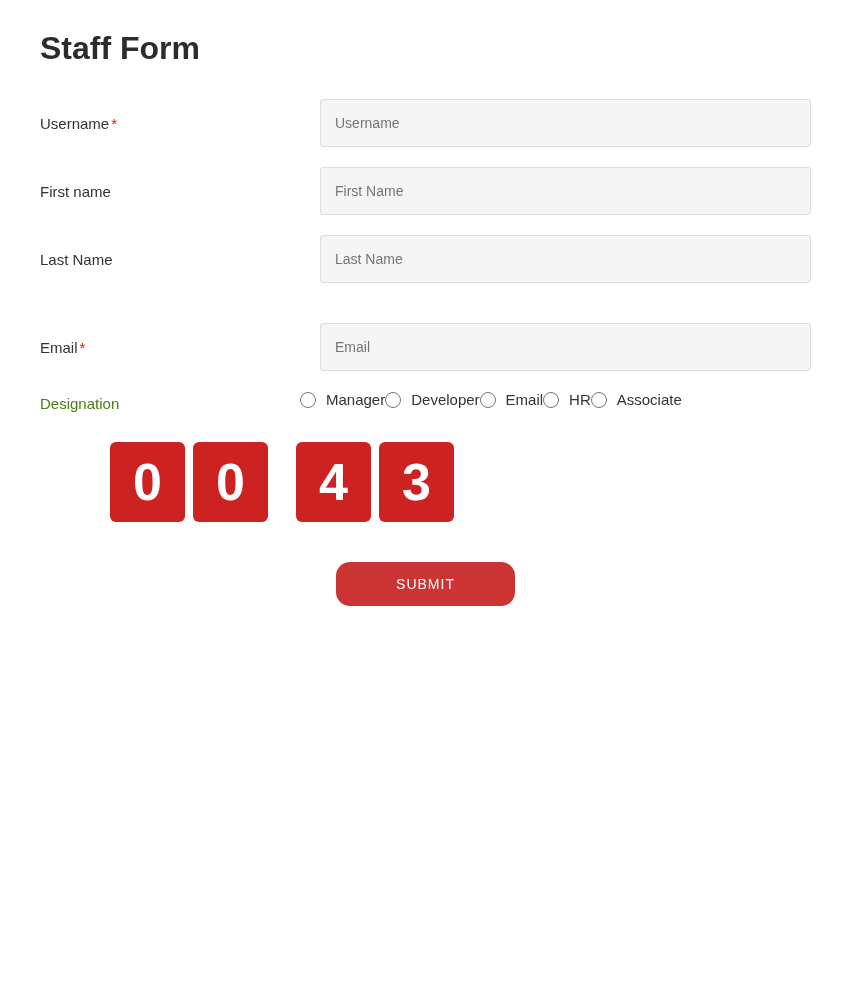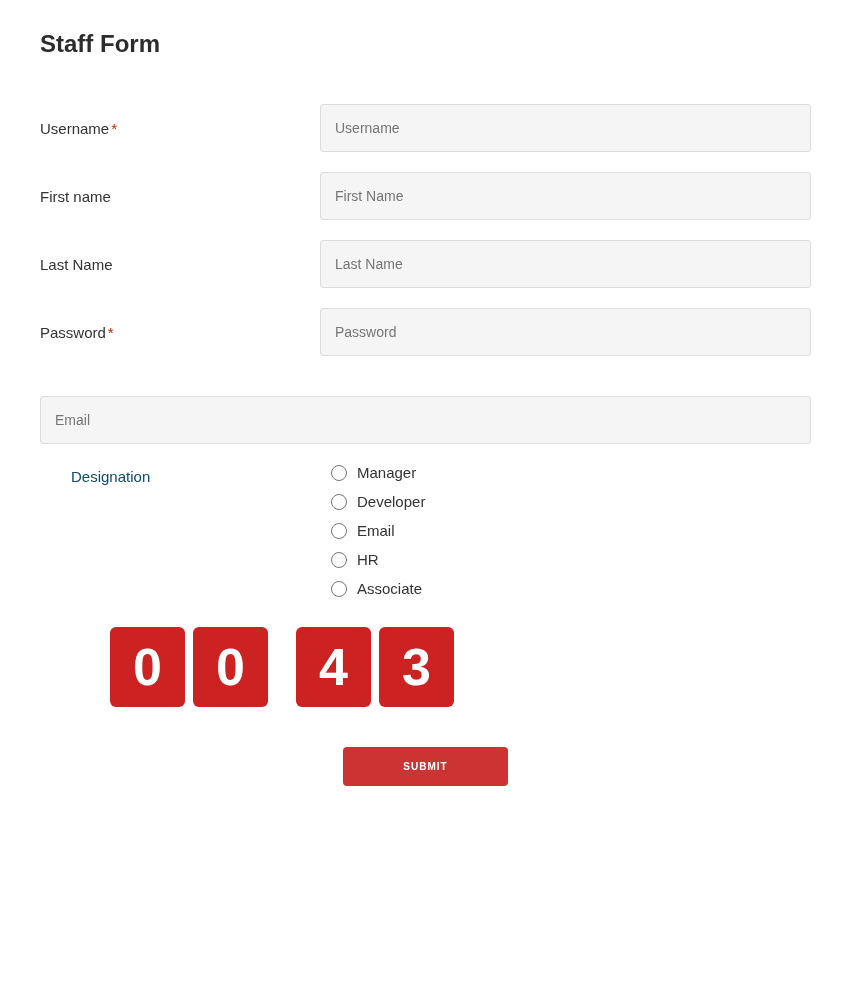--- a/index.html
+++ b/index.html
@@ -11,24 +11,24 @@
     body {
       font-family: Arial, sans-serif;
       background: #ffffff;
       color: #333;
       padding: 30px 40px;
       width: 851px;
       min-height: 994px;
     }
 
     h1 {
-      font-size: 24px;
+      font-size: 32px;
       font-weight: bold;
       color: #2c2c2c;
-      margin-bottom: 46px;
+      margin-bottom: 32px;
     }
 
     .form-container {
       max-width: 820px;
     }
 
     .form-row {
       display: flex;
       align-items: center;
       margin-bottom: 20px;
@@ -61,30 +61,28 @@
 
     .designation-row {
       display: flex;
       align-items: flex-start;
       margin-bottom: 20px;
     }
 
     .designation-label {
       width: 260px;
       font-size: 15px;
-      color: #0c4a6e;
+      color: #4d7c0f;
       padding-top: 4px;
       flex-shrink: 0;
-      margin-left: 31px;
     }
 
     .radio-group {
       display: flex;
-      flex-direction: column;
-      gap: 12px;
+      flex-direction: row;
     }
 
     .radio-item {
       display: flex;
       align-items: center;
       gap: 10px;
       font-size: 15px;
       color: #333;
       cursor: pointer;
     }
@@ -126,25 +124,25 @@
       display: flex;
       justify-content: center;
       margin-top: 20px;
     }
 
     .submit-btn {
       background: #cc3333;
       color: #ffffff;
       border: none;
       padding: 14px 60px;
-      font-size: 10px;
-      font-weight: bold;
+      font-size: 14px;
+      font-weight: normal;
       letter-spacing: 1px;
       cursor: pointer;
-      border-radius: 4px;
+      border-radius: 14px;
       text-transform: uppercase;
     }
   </style>
 </head>
 <body>
 
 <h1>Staff Form</h1>
 
 <div class="form-container">
 
@@ -155,26 +153,23 @@
       </div>
       <div class="form-row">
         <div class="form-label">First name</div>
         <input class="form-input" type="text" placeholder="First Name" style="">
       </div>
       <div class="form-row">
         <div class="form-label">Last Name</div>
         <input class="form-input" type="text" placeholder="Last Name" style="">
       </div>
       <div class="form-row">
-        <div class="form-label">Password<span class="required">*</span></div>
-        <input class="form-input" type="password" placeholder="Password" style="">
-      </div>
-      <div class="form-row">
-      </div>
-      <div class="form-row">
+      </div>
+      <div class="form-row">
+        <div class="form-label">Email<span class="required">*</span></div>
         <input class="form-input" type="email" placeholder="Email" style="">
       </div>
     </div>
 
   <div class="designation-row">
     <div class="designation-label">Designation</div>
     <div class="radio-group" id="radio-group">
         <label class="radio-item">
           <input type="radio" name="designation" value="Manager" style="">
           <span>Manager</span>

